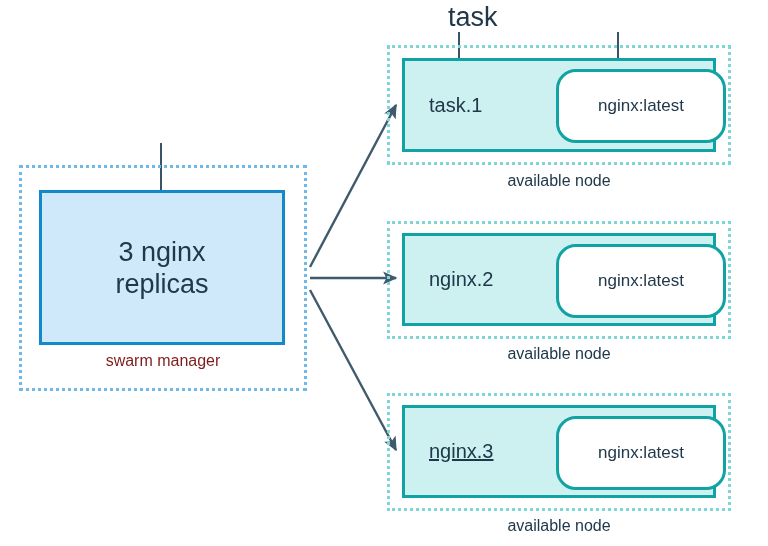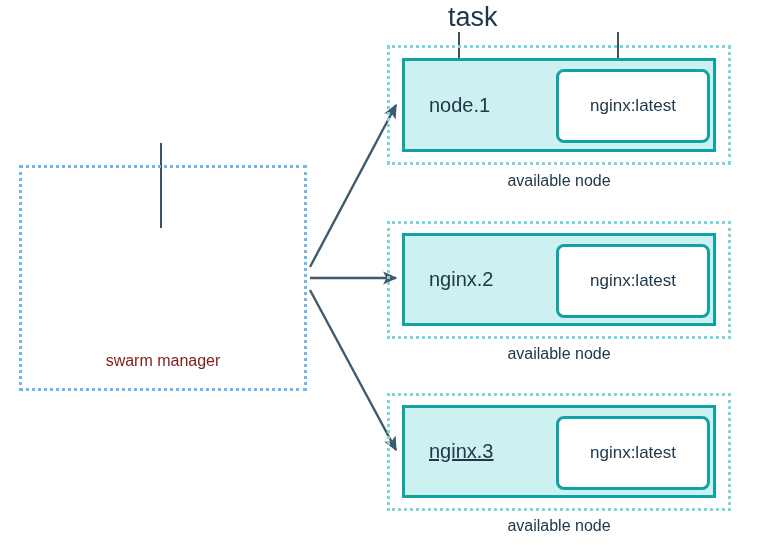--- a/index.html
+++ b/index.html
@@ -78,25 +78,25 @@
   .task-name {
     margin-left: 24px;
     font-size: 20px;
     color: #20384a;
     white-space: nowrap;
   }
   .container-box {
     position: absolute;
     left: 151px;
     top: 8px;
-    width: 154px;
+    width: 170px;
     height: 74px;
     border: 3px solid #11a3a3;
     background: #ffffff;
-    border-radius: 8px;
+    border-radius: 20px;
     display: flex;
     align-items: center;
     justify-content: center;
     box-sizing: border-box;
   }
   .container-text {
     font-size: 17px;
     color: #20384a;
     white-space: nowrap;
   }
@@ -128,31 +128,35 @@
     </defs>
     <line x1="310" y1="267" x2="396" y2="105" stroke="#3f5a6c" stroke-width="2.4" marker-end="url(#head)"></line>
     <line x1="310" y1="278" x2="396" y2="278" stroke="#3f5a6c" stroke-width="2.4" marker-end="url(#head)"></line>
     <line x1="310" y1="290" x2="396" y2="450" stroke="#3f5a6c" stroke-width="2.4" marker-end="url(#head)"></line>
   </svg>
 
   <div class="abs leader" style="left:160px; top:143px; height:85px;"></div>
 
   <div class="abs manager-dotted"></div>
 
+  <div class="abs service-box">
+    <div class="service-text">3 nginx
+replicas</div>
+  </div>
 
   <div class="abs manager-caption">swarm manager</div>
 
   <div class="abs callout-label" style="left:432px; top:2px;margin-left:16px;">task</div>
   <div class="abs leader" style="left:458px; top:32px; height:52px;"></div>
 
   <div class="abs leader" style="left:617px; top:32px; height:52px;"></div>
 
   <div class="abs node-dotted" style="top:45px; height:120px;"></div>
   <div class="abs task-box" style="top:58px; height:94px;">
-    <span class="task-name">node.1</span>
+    <span class="task-name">task.1</span>
     <div class="container-box">
       <span class="container-text">nginx:latest</span>
     </div>
   </div>
   <div class="abs node-caption" style="top:172px;">available node</div>
 
   <div class="abs node-dotted" style="top:221px; height:118px;"></div>
   <div class="abs task-box" style="top:233px; height:93px;">
     <span class="task-name">nginx.2</span>
     <div class="container-box">

